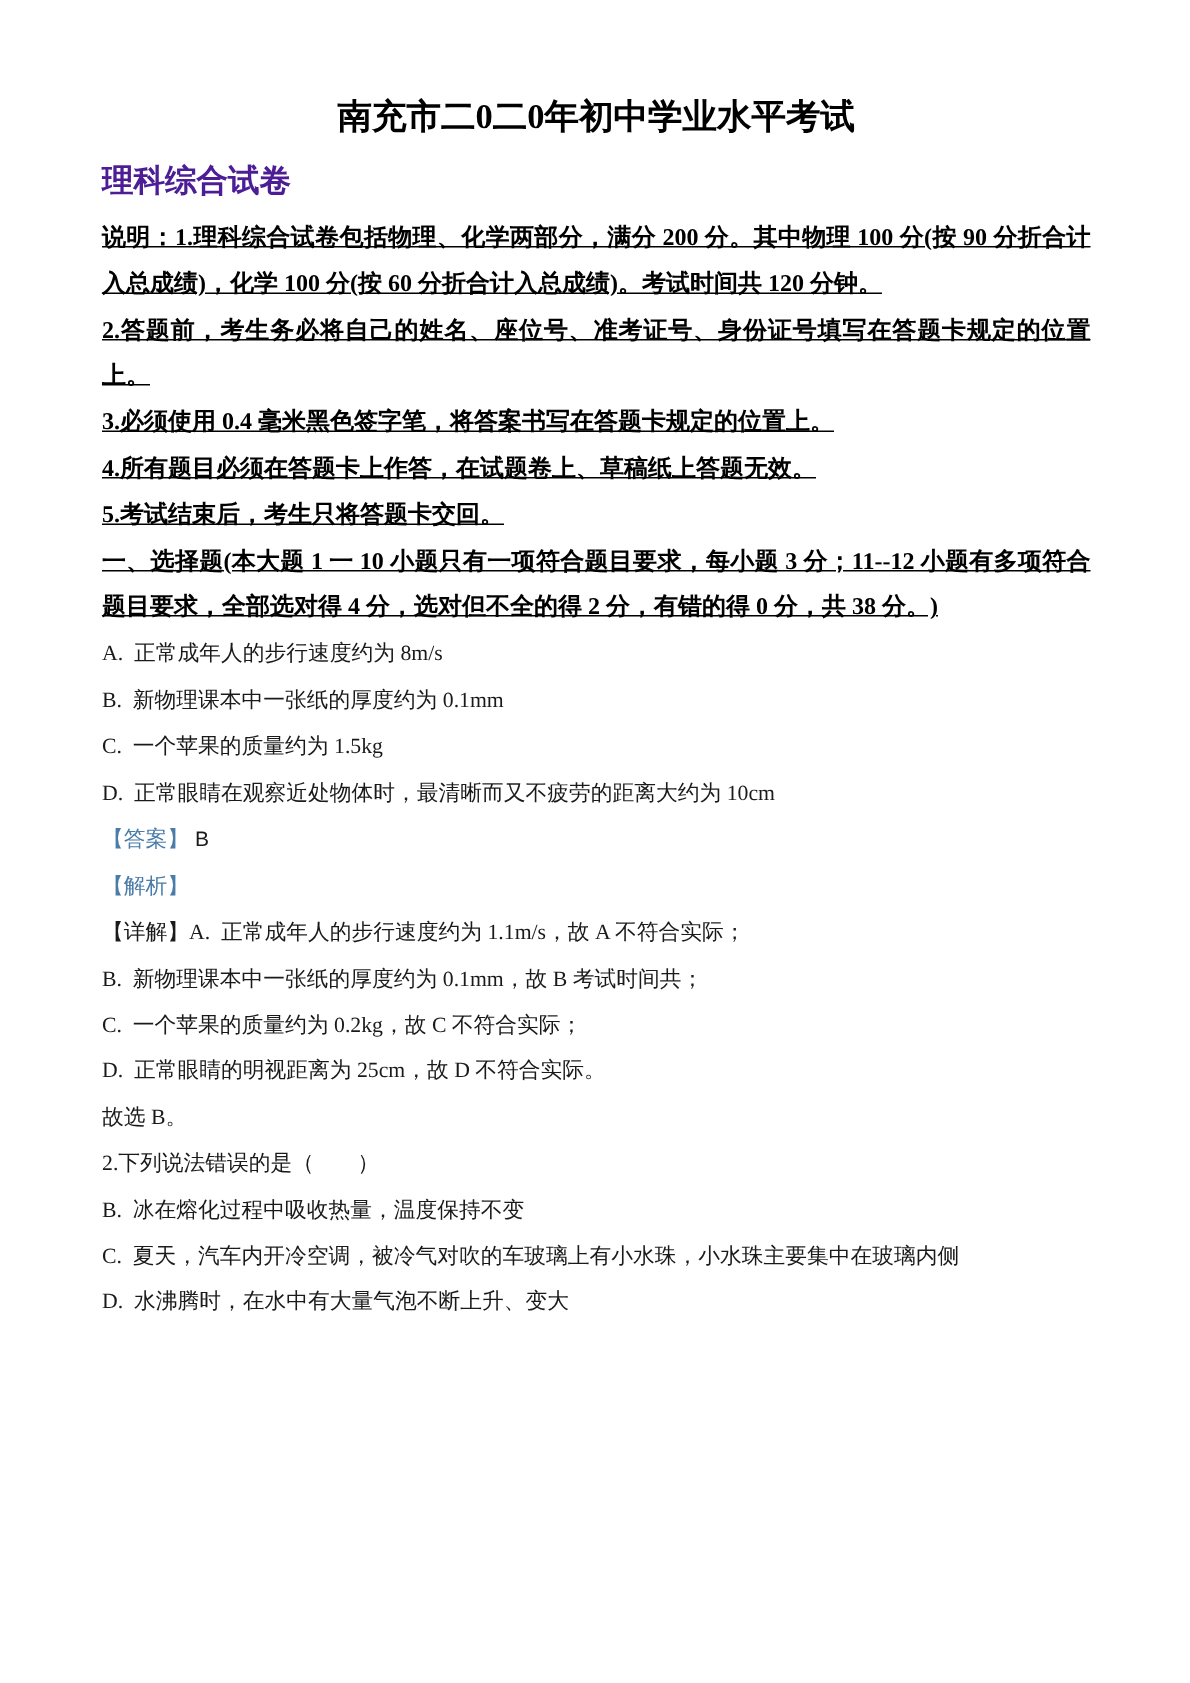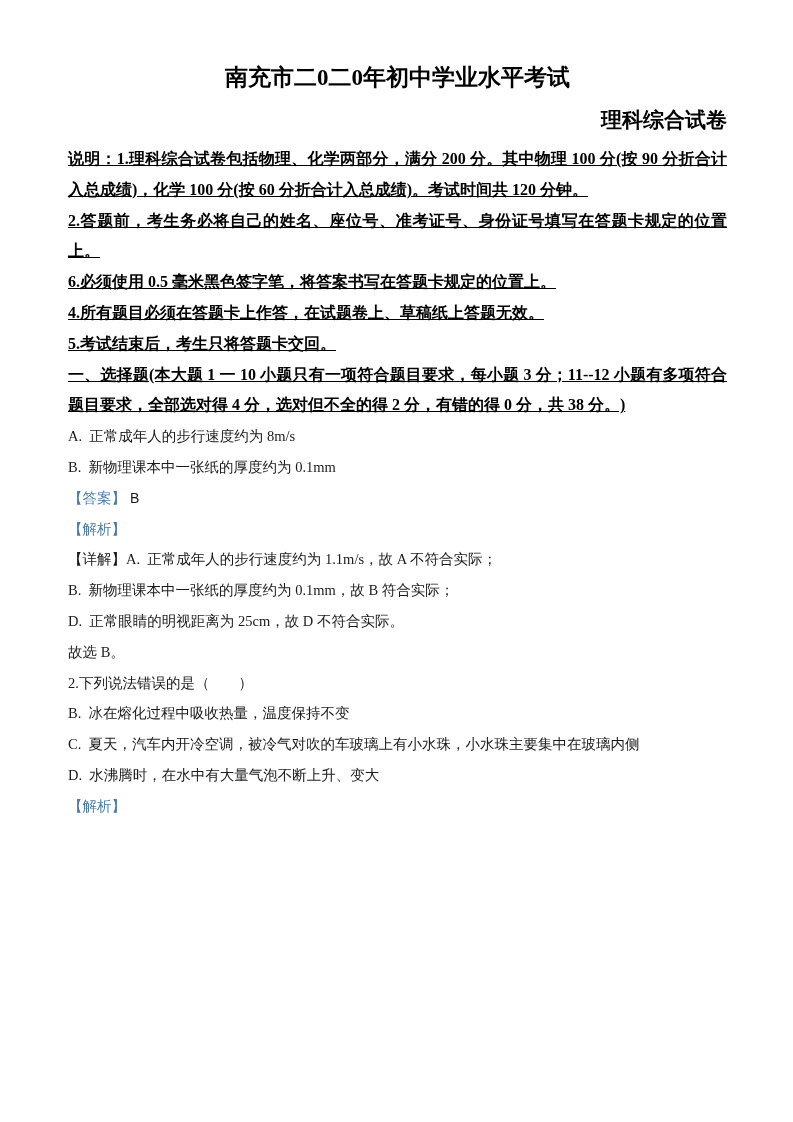--- a/index.html
+++ b/index.html
@@ -24,23 +24,23 @@
     font-size: 23px;
     font-weight: bold;
     text-align: center;
     line-height: 32px;
     color: #000000;
   }
   .subtitle {
     margin: 12px 0 10px 0;
     font-size: 21px;
     font-weight: bold;
-    text-align: right;
+    text-align: left;
     line-height: 28px;
-    color: #000000;
+    color: #4c1d95;
   }
   p.line {
     margin: 0;
     font-size: 14.5px;
     line-height: 30.8px;
     white-space: pre-wrap;
   }
   p.bold {
     font-weight: bold;
     font-size: 16px;
@@ -74,33 +74,36 @@
 <body>
 
 <div class="page">
   <div class="content">
 
     <h1 class="title">南充市二0二0年初中学业水平考试</h1>
     <h2 class="subtitle">理科综合试卷</h2>
 
     <p class="line bold para">说明：1.理科综合试卷包括物理、化学两部分，满分 200 分。其中物理 100 分(按 90 分折合计入总成绩)，化学 100 分(按 60 分折合计入总成绩)。考试时间共 120 分钟。</p>
     <p class="line bold para">2.答题前，考生务必将自己的姓名、座位号、准考证号、身份证号填写在答题卡规定的位置上。</p>
-    <p class="line bold">6.必须使用 0.5 毫米黑色签字笔，将答案书写在答题卡规定的位置上。</p>
+    <p class="line bold">3.必须使用 0.4 毫米黑色签字笔，将答案书写在答题卡规定的位置上。</p>
     <p class="line bold">4.所有题目必须在答题卡上作答，在试题卷上、草稿纸上答题无效。</p>
     <p class="line bold">5.考试结束后，考生只将答题卡交回。</p>
 
     <p class="line bold para">一、选择题(本大题 1 一 10 小题只有一项符合题目要求，每小题 3 分；11--12 小题有多项符合题目要求，全部选对得 4 分，选对但不全的得 2 分，有错的得 0 分，共 38 分。)</p>
 
     <div class="question">
       <p class="line">A.  正常成年人的步行速度约为 8m/s</p>
       <p class="line">B.  新物理课本中一张纸的厚度约为 0.1mm</p>
+      <p class="line">C.  一个苹果的质量约为 1.5kg</p>
+      <p class="line">D.  正常眼睛在观察近处物体时，最清晰而又不疲劳的距离大约为 10cm</p>
       <p class="line"><span class="blue">【答案】</span><span class="answer-value">B</span></p>
       <p class="line"><span class="blue">【解析】</span></p>
       <p class="line">【详解】A.  正常成年人的步行速度约为 1.1m/s，故 A 不符合实际；</p>
-      <p class="line">B.  新物理课本中一张纸的厚度约为 0.1mm，故 B 符合实际；</p>
+      <p class="line">B.  新物理课本中一张纸的厚度约为 0.1mm，故 B 考试时间共；</p>
+      <p class="line">C.  一个苹果的质量约为 0.2kg，故 C 不符合实际；</p>
       <p class="line">D.  正常眼睛的明视距离为 25cm，故 D 不符合实际。</p>
       <p class="line">故选 B。</p>
     </div>
 
     <div class="question">
       <p class="line">2.下列说法错误的是（　　）</p>
       <p class="line">B.  冰在熔化过程中吸收热量，温度保持不变</p>
       <p class="line para">C.  夏天，汽车内开冷空调，被冷气对吹的车玻璃上有小水珠，小水珠主要集中在玻璃内侧</p>
       <p class="line">D.  水沸腾时，在水中有大量气泡不断上升、变大</p>
       <p class="line"><span class="blue">【解析】</span></p>

